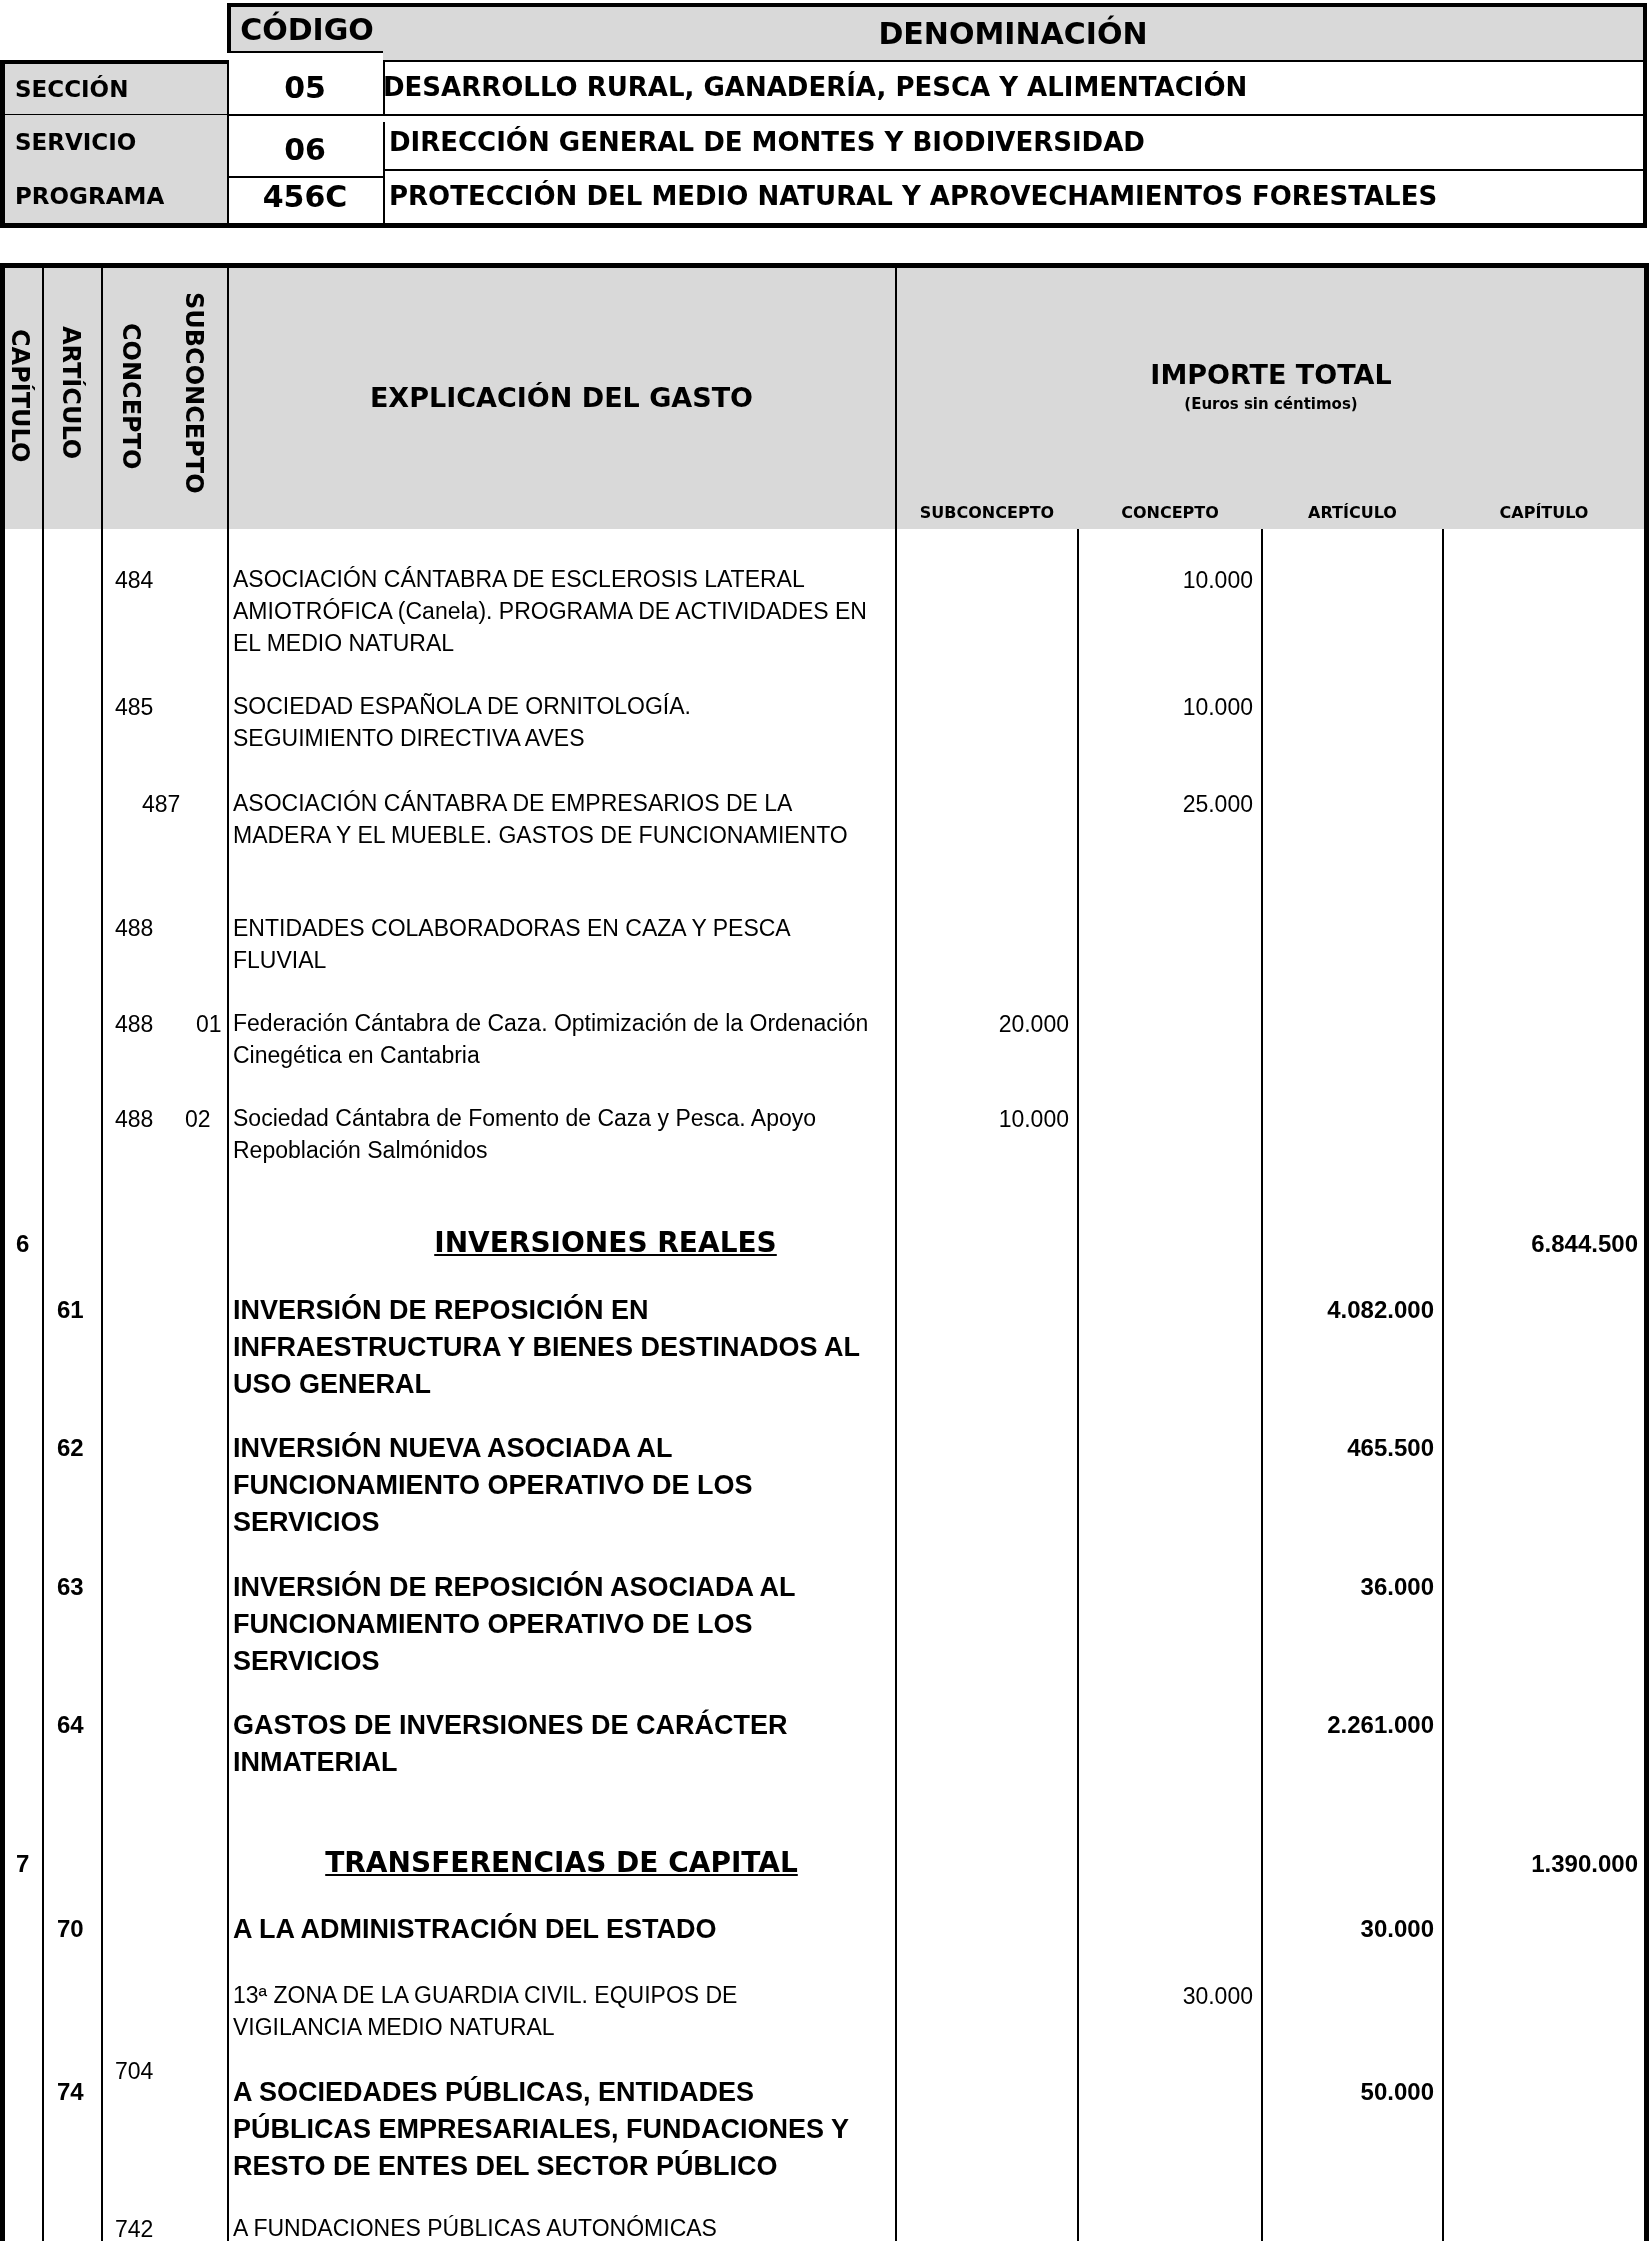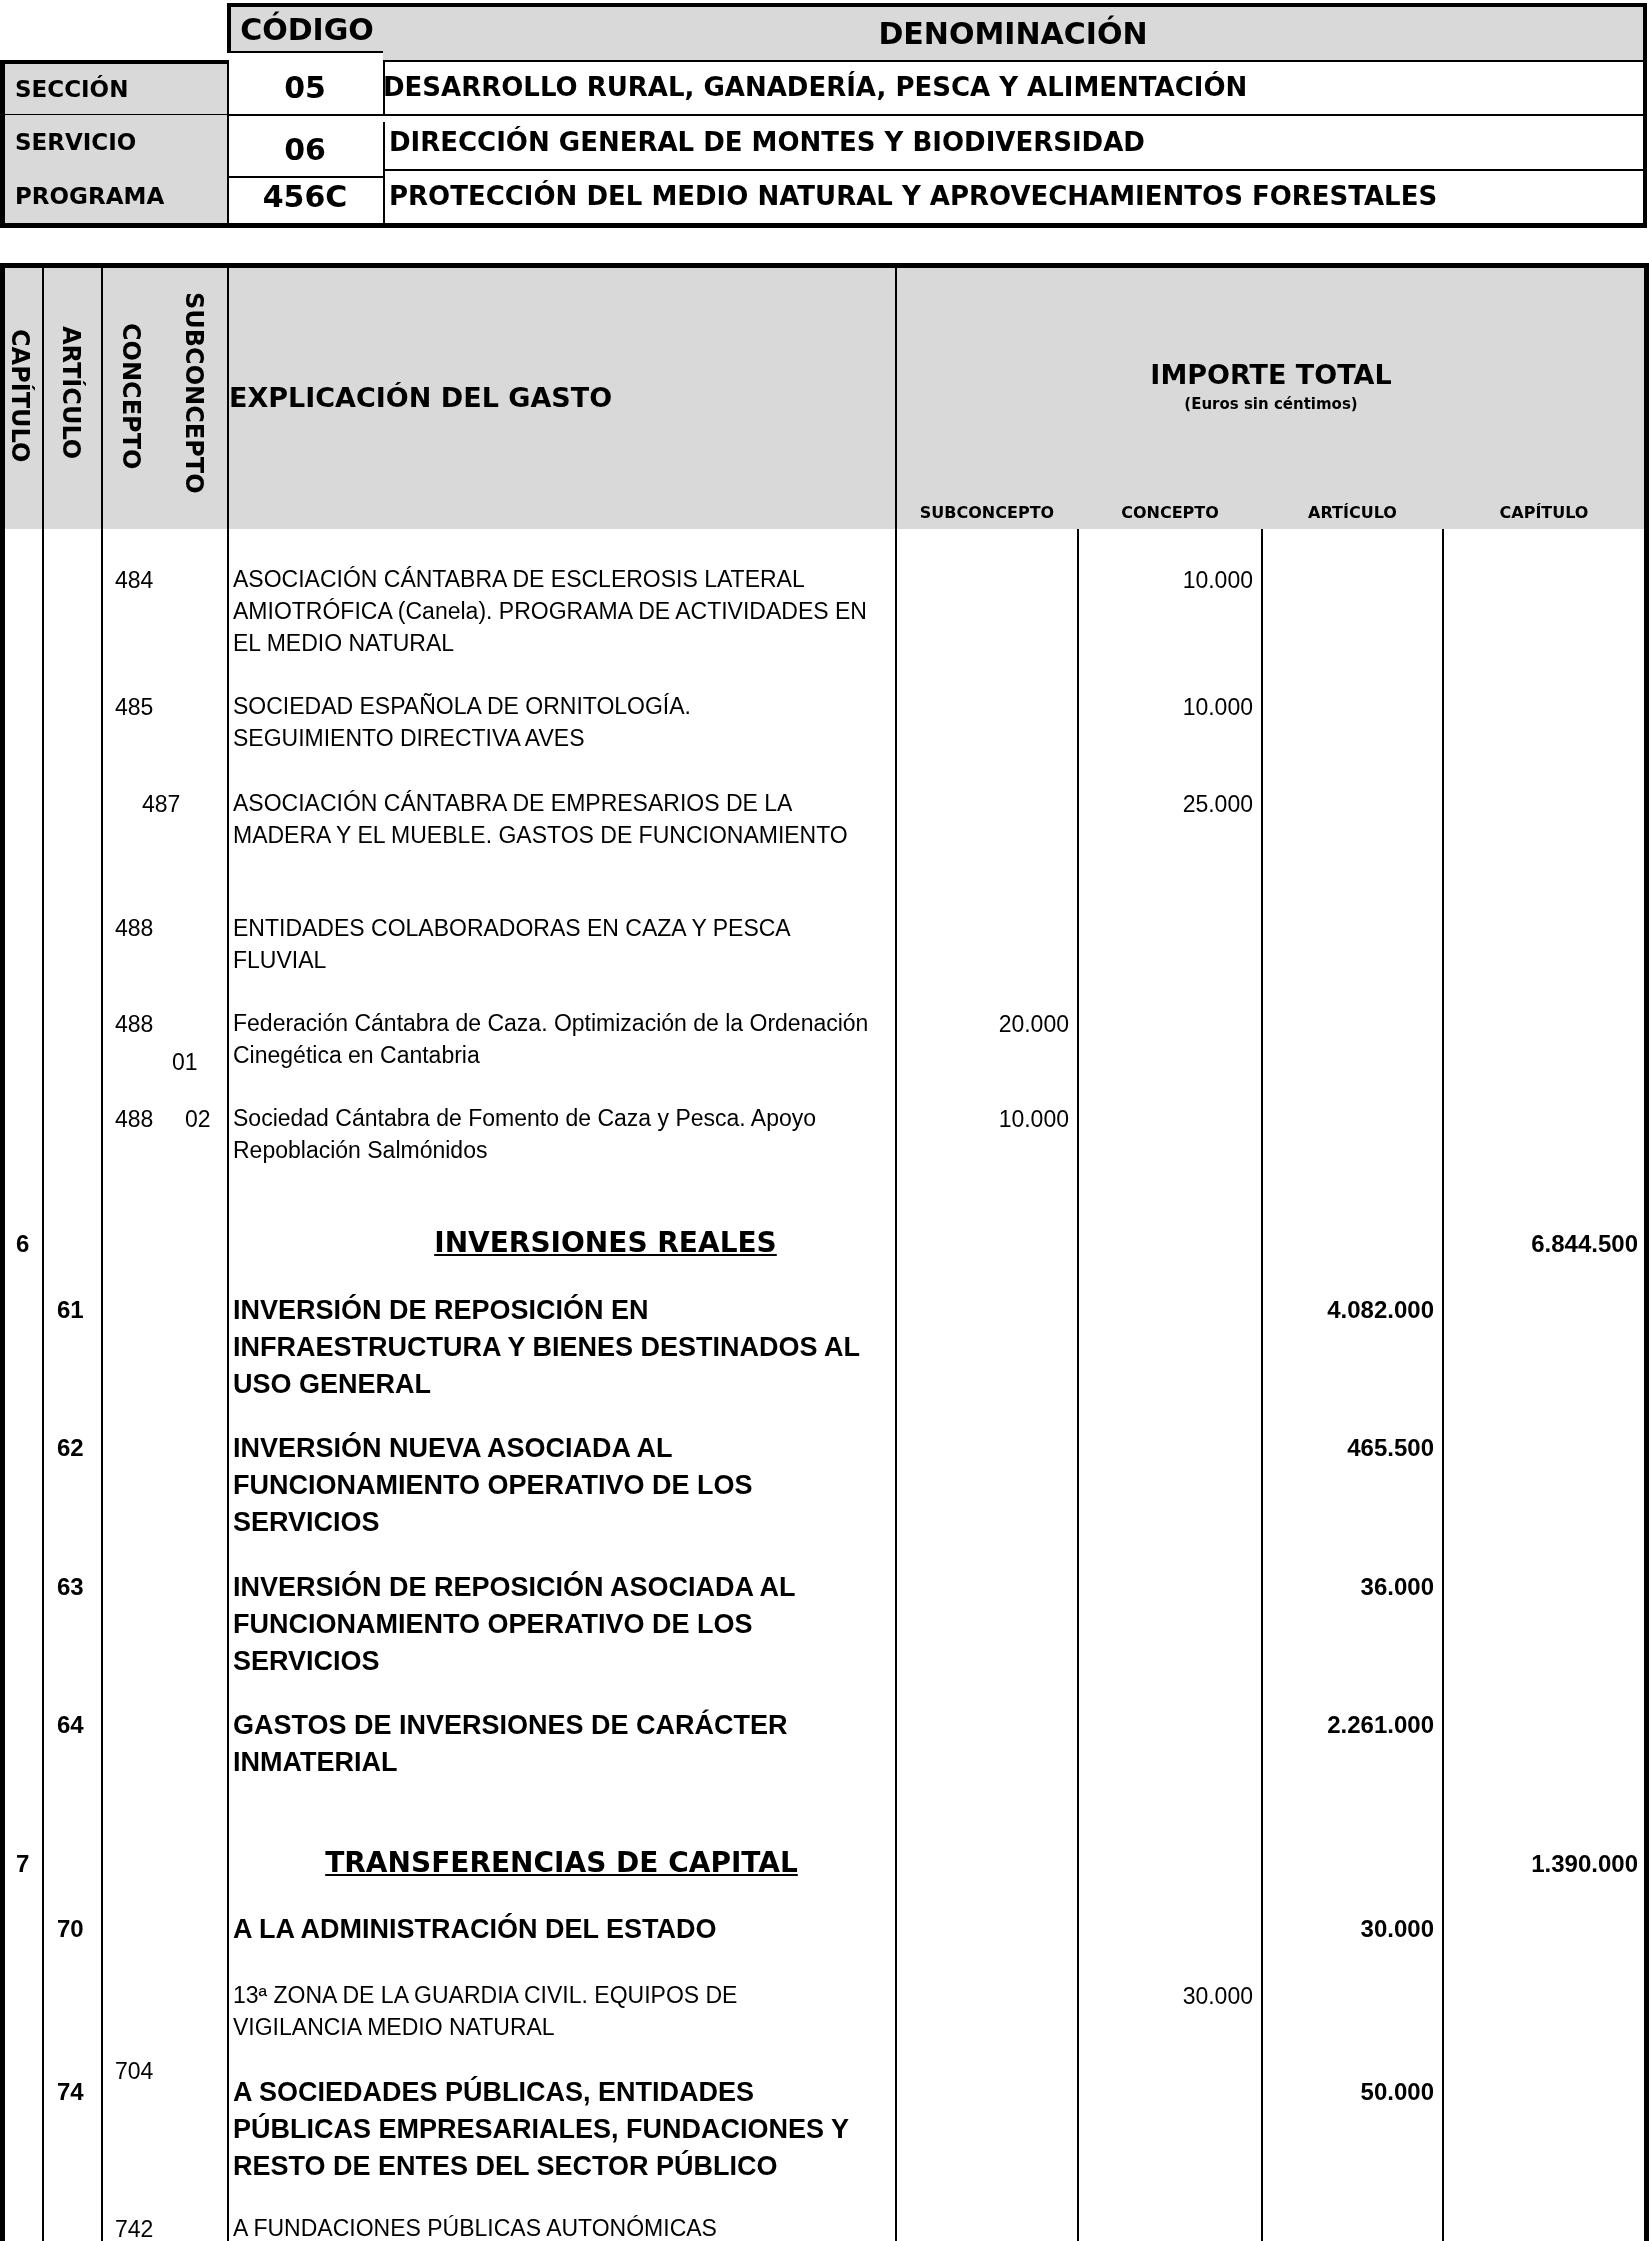--- a/index.html
+++ b/index.html
@@ -79,21 +79,21 @@
   <div class="vline" style="left:895px;"></div>
   <div class="vline" style="left:1077px;top:261px;"></div>
   <div class="vline" style="left:1261px;top:261px;"></div>
   <div class="vline" style="left:1442px;top:261px;"></div>
 
   <div class="vert" style="left:34px;top:61px;transform:rotate(90deg);font-size:24px;">CAPÍTULO</div>
   <div class="vert" style="left:85px;top:58px;transform:rotate(90deg);font-size:24px;">ARTÍCULO</div>
   <div class="vert" style="left:145px;top:55px;transform:rotate(90deg);font-size:24px;">CONCEPTO</div>
   <div class="vert" style="left:208px;top:24px;transform:rotate(90deg);font-size:24px;">SUBCONCEPTO</div>
 
-  <div class="abs" style="left:229px;width:665px;top:114px;text-align:left;font-weight:bold;font-size:27px;">EXPLICACIÓN DEL GASTO</div>
+  <div class="abs" style="left:229px;width:665px;top:114px;text-align:center;font-weight:bold;font-size:27px;">EXPLICACIÓN DEL GASTO</div>
 
   <div class="abs" style="left:897px;width:748px;top:91px;text-align:center;font-weight:bold;font-size:27px;">IMPORTE TOTAL</div>
   <div class="abs" style="left:897px;width:748px;top:127px;text-align:center;font-weight:bold;font-size:15px;">(Euros sin céntimos)</div>
   <div class="abs" style="left:897px;width:180px;top:235px;text-align:center;font-weight:bold;font-size:16px;">SUBCONCEPTO</div>
   <div class="abs" style="left:1079px;width:182px;top:235px;text-align:center;font-weight:bold;font-size:16px;">CONCEPTO</div>
   <div class="abs" style="left:1263px;width:179px;top:235px;text-align:center;font-weight:bold;font-size:16px;">ARTÍCULO</div>
   <div class="abs" style="left:1444px;width:200px;top:235px;text-align:center;font-weight:bold;font-size:16px;">CAPÍTULO</div>
 
   <div>
     <div class="code" style="left:115px;top:299px;">484</div>
@@ -113,21 +113,21 @@
     <div class="num" style="left:1079px;width:174px;top:523px;">25.000</div>
   </div>
 
   <div>
     <div class="code" style="left:115px;top:647px;">488</div>
     <div class="row-text" style="left:233px;top:644px;width:634px;">ENTIDADES COLABORADORAS EN CAZA Y PESCA FLUVIAL</div>
   </div>
 
   <div>
     <div class="code" style="left:115px;top:743px;">488</div>
-    <div class="code" style="left:172px;top:743px;margin-top:38px;">01</div>
+    <div class="code" style="left:196px;top:743px;">01</div>
     <div class="row-text" style="left:233px;top:739px;width:653px;">Federación Cántabra de Caza. Optimización de la Ordenación Cinegética en Cantabria</div>
     <div class="num" style="left:897px;width:172px;top:743px;">20.000</div>
   </div>
 
   <div>
     <div class="code" style="left:115px;top:838px;">488</div>
     <div class="code" style="left:185px;top:838px;">02</div>
     <div class="row-text" style="left:233px;top:834px;width:658px;">Sociedad Cántabra de Fomento de Caza y Pesca. Apoyo Repoblación Salmónidos</div>
     <div class="num" style="left:897px;width:172px;top:838px;">10.000</div>
   </div>

